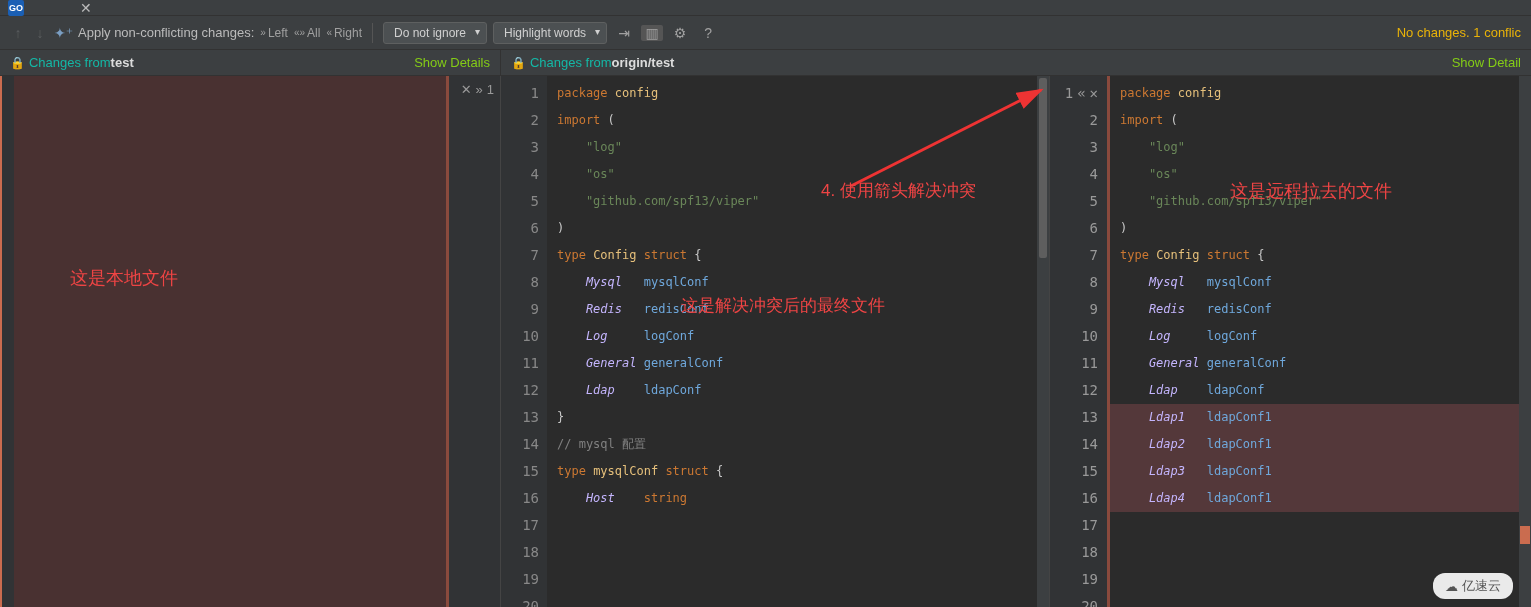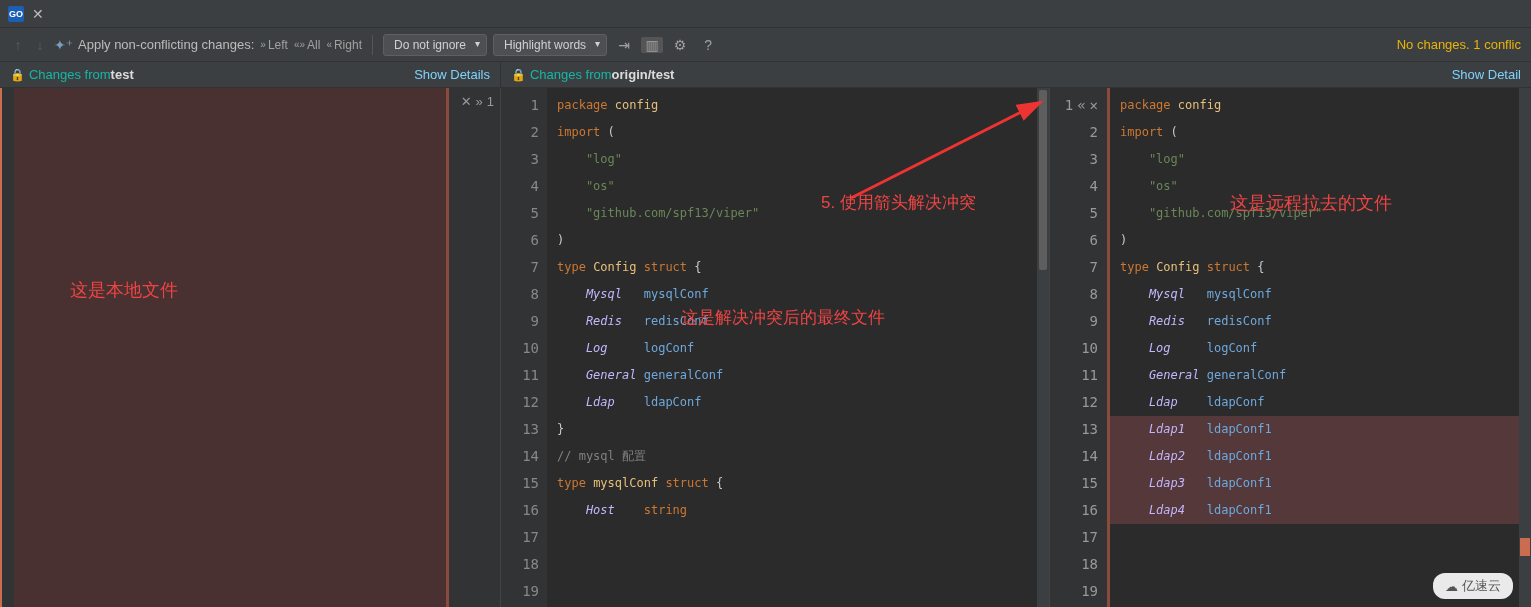--- a/index.html
+++ b/index.html
@@ -9,25 +9,26 @@
   color: #bbbbbb;
   font-size: 13px;
   width: 1531px;
   height: 607px;
   overflow: hidden;
   display: flex;
   flex-direction: column;
 }
 .titlebar {
   background: #3c3f41;
-  height: 28px;
+  height: 16px;
   display: flex;
   align-items: center;
   padding: 0 8px;
   border-bottom: 1px solid #323232;
+  gap: 48px;
 }
 .titlebar .icon-go {
   width: 16px; height: 16px;
   background: #1a5fb4;
   color: #fff;
   font-weight: bold;
   font-size: 9px;
   display: inline-flex;
   align-items: center;
   justify-content: center;
@@ -80,21 +81,21 @@
   display: flex;
   align-items: center;
   padding: 0 10px;
   border-right: 1px solid #323232;
   position: relative;
 }
 .panel-headers .col:last-child { border-right: none; }
 .panel-headers .lock { color: #888; margin-right: 4px; font-size: 12px; }
 .panel-headers .label { color: #14b8a6; }
 .panel-headers .bold { color: #dcdcdc; font-weight: bold; }
-.panel-headers .link { color: #7dd3fc; cursor: pointer; margin-left: auto; }
+.panel-headers .link { color: #84cc16; cursor: pointer; margin-left: auto; }
 .editors {
   flex: 1;
   display: flex;
   overflow: hidden;
   position: relative;
 }
 .editor-col {
   display: flex;
   border-right: 1px solid #444;
   position: relative;
@@ -284,21 +285,21 @@
         <div>17</div>
         <div>18</div>
         <div>19</div>
         <div>20</div>
       </div>
     <div class="code" id="code-center"><div><span class="kw">package </span><span class="id">config</span></div><div></div><div><span class="kw">import </span><span>(</span></div><div><span class="str">    "log"</span></div><div><span class="str">    "os"</span></div><div></div><div><span class="str">    "github.com/spf13/viper"</span></div><div><span>)</span></div><div></div><div><span class="kw">type </span><span class="id">Config </span><span class="kw">struct </span><span>{</span></div><div><span class="fld">    Mysql   </span><span class="typ">mysqlConf</span></div><div><span class="fld">    Redis   </span><span class="typ">redisConf</span></div><div><span class="fld">    Log     </span><span class="typ">logConf</span></div><div><span class="fld">    General </span><span class="typ">generalConf</span></div><div><span class="fld">    Ldap    </span><span class="typ">ldapConf</span></div><div><span>}</span></div><div></div><div><span class="cmt">// mysql 配置</span></div><div><span class="kw">type </span><span class="id">mysqlConf </span><span class="kw">struct </span><span>{</span></div><div><span class="fld">    Host    </span><span class="kw">string</span></div></div>
     <div class="scrollbar" style="position:relative">
       <div class="scrollbar-thumb"></div>
     </div>
     <div class="annotation" style="left:180px;top:218px;font-size:17px">这是解决冲突后的最终文件</div>
-    <div class="annotation" style="left:320px;top:103px;font-size:17px">5. 使用箭头解决冲突</div>
+    <div class="annotation" style="left:320px;top:103px;font-size:17px">4. 使用箭头解决冲突</div>
     <svg class="arrow-svg" style="left:330px;top:0;width:230px;height:120px">
       <defs>
           <marker id="ah" markerWidth="10" markerHeight="10" refX="8" refY="3" orient="auto">
             <path d="M0,0 L0,6 L9,3 z" fill="#e33"></path>
           </marker>
         </defs>
       <line x1="20" y1="110" x2="210" y2="14" stroke="#e33" stroke-width="3" marker-end="url(#ah)"></line>
     </svg>
   </div>
 

